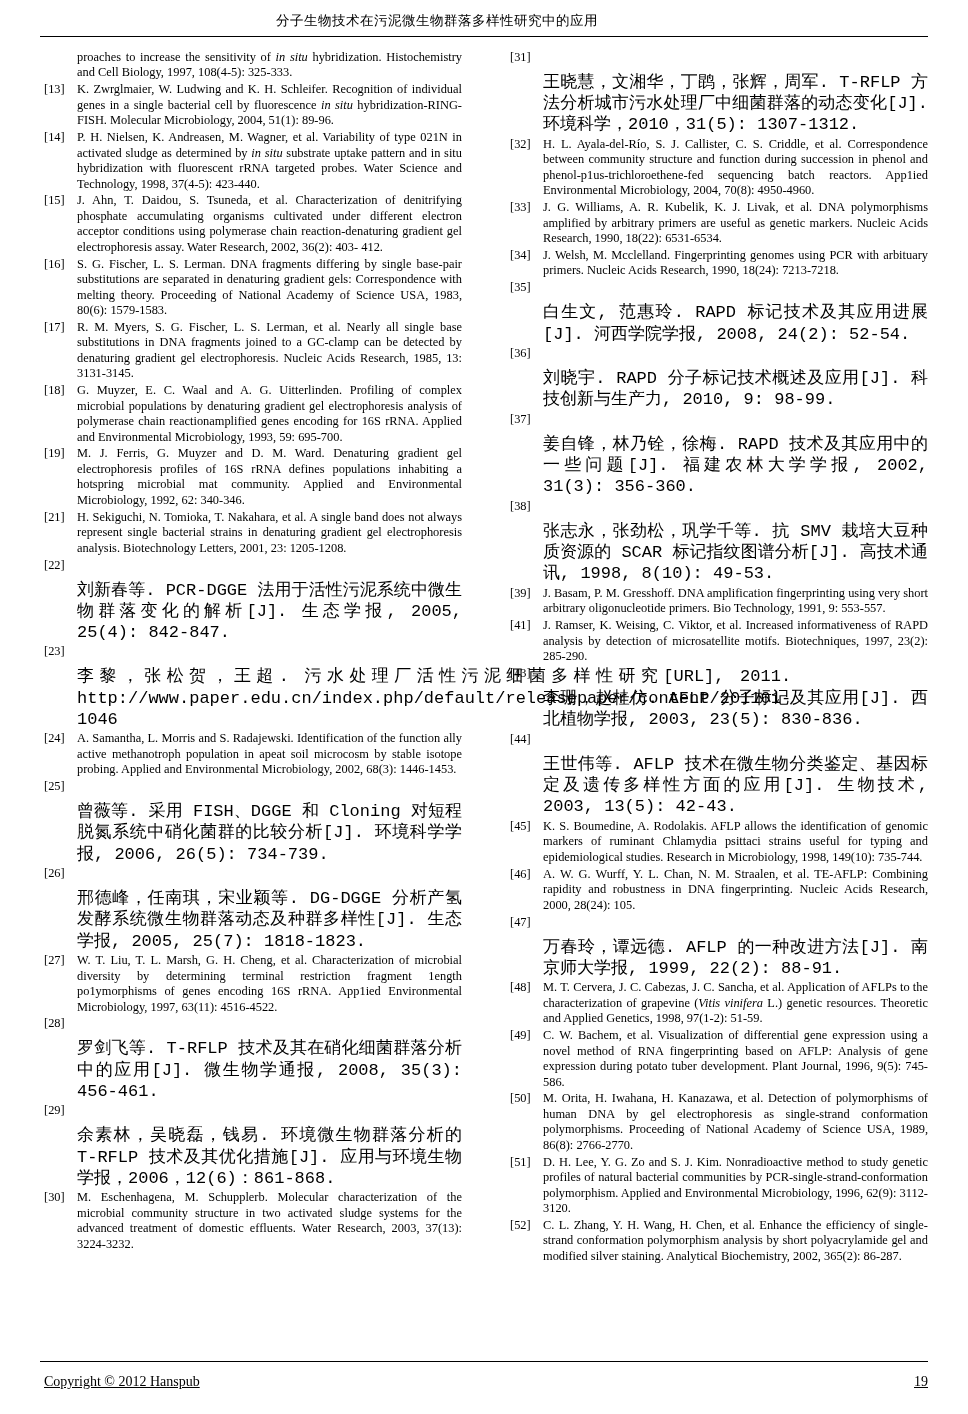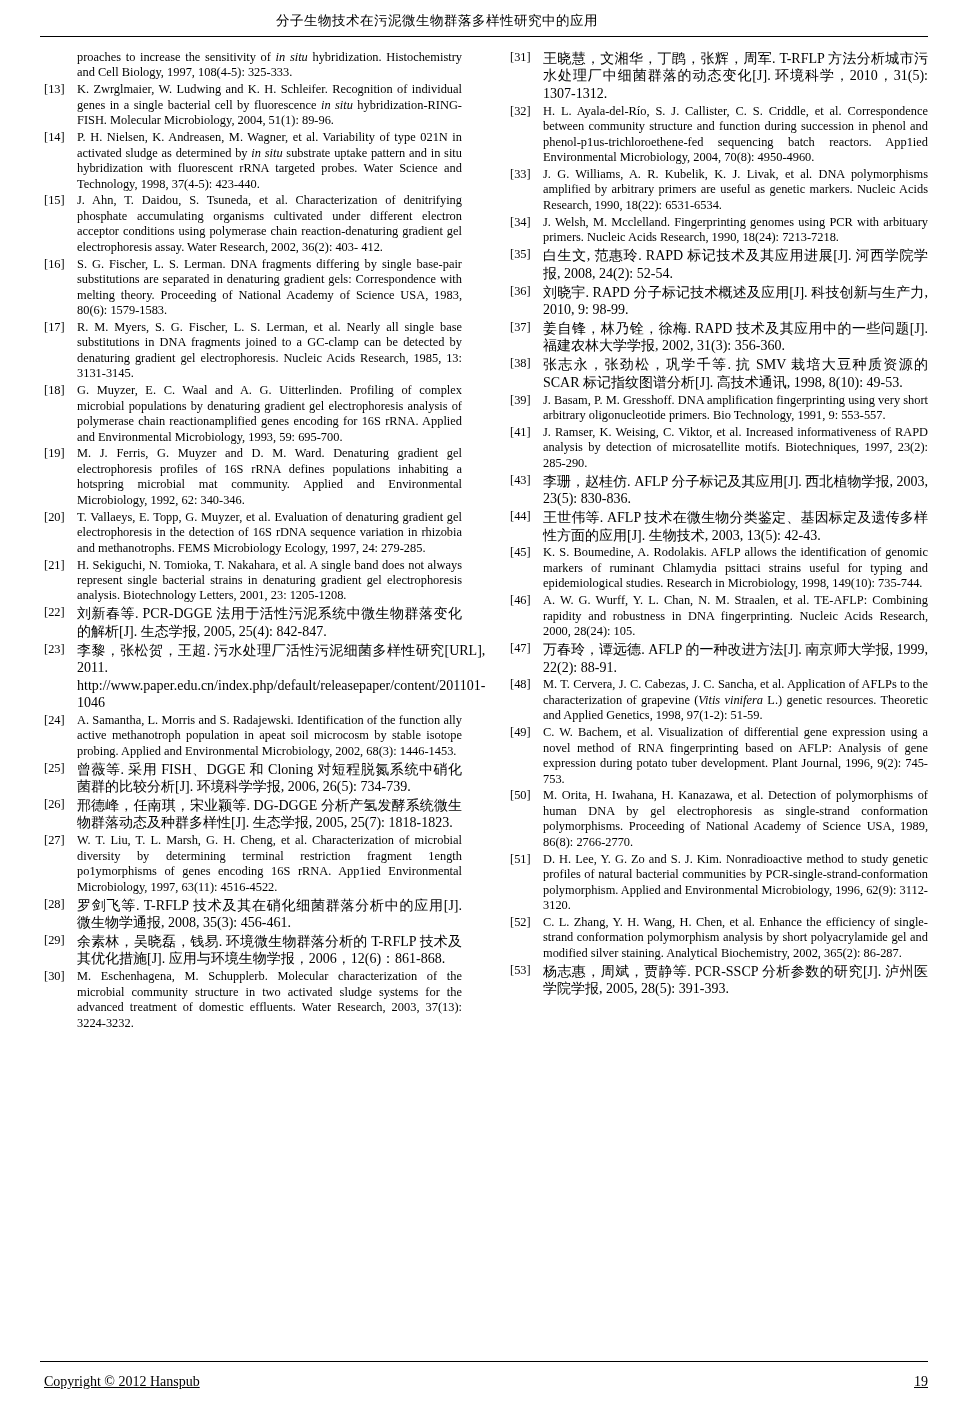--- a/index.html
+++ b/index.html
@@ -62,22 +62,23 @@
     white-space: nowrap;
   }
   .ref .body {
     flex: 1 1 auto;
     text-align: justify;
     text-justify: inter-word;
     hyphens: none;
   }
   .ref .body i { font-style: italic; }
   .cjk {
-    font-family: Liberation Serif, serif;
-    font-size: 14px;
+    font-family: Liberation Mono, monospace;
+    font-size: 17px;
+    margin-top: 22px;
   }
   .footer {
     position: absolute;
     left: 44px;
     bottom: 24px;
     width: 884px;
     display: flex;
     justify-content: space-between;
     align-items: baseline;
     font-size: 14px;
@@ -129,24 +130,20 @@
         </div>
         <div class="ref">
           <div class="num">[18]</div>
           <div class="body">G. Muyzer, E. C. Waal and A. G. Uitterlinden. Profiling of complex microbial populations by denaturing gradient gel electrophoresis analysis of polymerase chain reactionamplified genes encoding for 16S rRNA. Applied and Environmental Microbiology, 1993, 59: 695-700.</div>
         </div>
         <div class="ref">
           <div class="num">[19]</div>
           <div class="body">M. J. Ferris, G. Muyzer and D. M. Ward. Denaturing gradient gel electrophoresis profiles of 16S rRNA defines populations inhabiting a hotspring microbial mat community. Applied and Environmental Microbiology, 1992, 62: 340-346.</div>
         </div>
         <div class="ref">
-          <div class="num">[20]</div>
-          <div class="body">T. Vallaeys, E. Topp, G. Muyzer, et al. Evaluation of denaturing gradient gel electrophoresis in the detection of 16S rDNA sequence variation in rhizobia and methanotrophs. FEMS Microbiology Ecology, 1997, 24: 279-285.</div>
-        </div>
-        <div class="ref">
           <div class="num">[21]</div>
           <div class="body">H. Sekiguchi, N. Tomioka, T. Nakahara, et al. A single band does not always represent single bacterial strains in denaturing gradient gel electrophoresis analysis. Biotechnology Letters, 2001, 23: 1205-1208.</div>
         </div>
         <div class="ref">
           <div class="num">[22]</div>
           <div class="body cjk">刘新春等. PCR-DGGE 法用于活性污泥系统中微生物群落变化的解析[J]. 生态学报, 2005, 25(4): 842-847.</div>
         </div>
         <div class="ref">
           <div class="num">[23]</div>
           <div class="body cjk">李黎，张松贺，王超. 污水处理厂活性污泥细菌多样性研究[URL], 2011. http://www.paper.edu.cn/index.php/default/releasepaper/content/201101-1046</div>
@@ -240,37 +237,33 @@
         <div class="ref">
           <div class="num">[47]</div>
           <div class="body cjk">万春玲，谭远德. AFLP 的一种改进方法[J]. 南京师大学报, 1999, 22(2): 88-91.</div>
         </div>
         <div class="ref">
           <div class="num">[48]</div>
           <div class="body">M. T. Cervera, J. C. Cabezas, J. C. Sancha, et al. Application of AFLPs to the characterization of grapevine (<i>Vitis vinifera</i> L.) genetic resources. Theoretic and Applied Genetics, 1998, 97(1-2): 51-59.</div>
         </div>
         <div class="ref">
           <div class="num">[49]</div>
-          <div class="body">C. W. Bachem, et al. Visualization of differential gene expression using a novel method of RNA fingerprinting based on AFLP: Analysis of gene expression during potato tuber development. Plant Journal, 1996, 9(2): 745-753.</div>
+          <div class="body">C. W. Bachem, et al. Visualization of differential gene expression using a novel method of RNA fingerprinting based on AFLP: Analysis of gene expression during potato tuber development. Plant Journal, 1996, 9(5): 745-586.</div>
         </div>
         <div class="ref">
           <div class="num">[50]</div>
           <div class="body">M. Orita, H. Iwahana, H. Kanazawa, et al. Detection of polymorphisms of human DNA by gel electrophoresis as single-strand conformation polymorphisms. Proceeding of National Academy of Science USA, 1989, 86(8): 2766-2770.</div>
         </div>
         <div class="ref">
           <div class="num">[51]</div>
           <div class="body">D. H. Lee, Y. G. Zo and S. J. Kim. Nonradioactive method to study genetic profiles of natural bacterial communities by PCR-single-strand-conformation polymorphism. Applied and Environmental Microbiology, 1996, 62(9): 3112-3120.</div>
         </div>
         <div class="ref">
           <div class="num">[52]</div>
           <div class="body">C. L. Zhang, Y. H. Wang, H. Chen, et al. Enhance the efficiency of single-strand conformation polymorphism analysis by short polyacrylamide gel and modified silver staining. Analytical Biochemistry, 2002, 365(2): 86-287.</div>
-        </div>
-        <div class="ref">
-          <div class="num">[53]</div>
-          <div class="body cjk">杨志惠，周斌，贾静等. PCR-SSCP 分析参数的研究[J]. 泸州医学院学报, 2005, 28(5): 391-393.</div>
         </div>
       </div>
   </div>
 
   <div class="footer-rule"></div>
   <div class="footer">
     <div>Copyright © 2012 Hanspub</div>
     <div class="pageno">19</div>
   </div>
 

